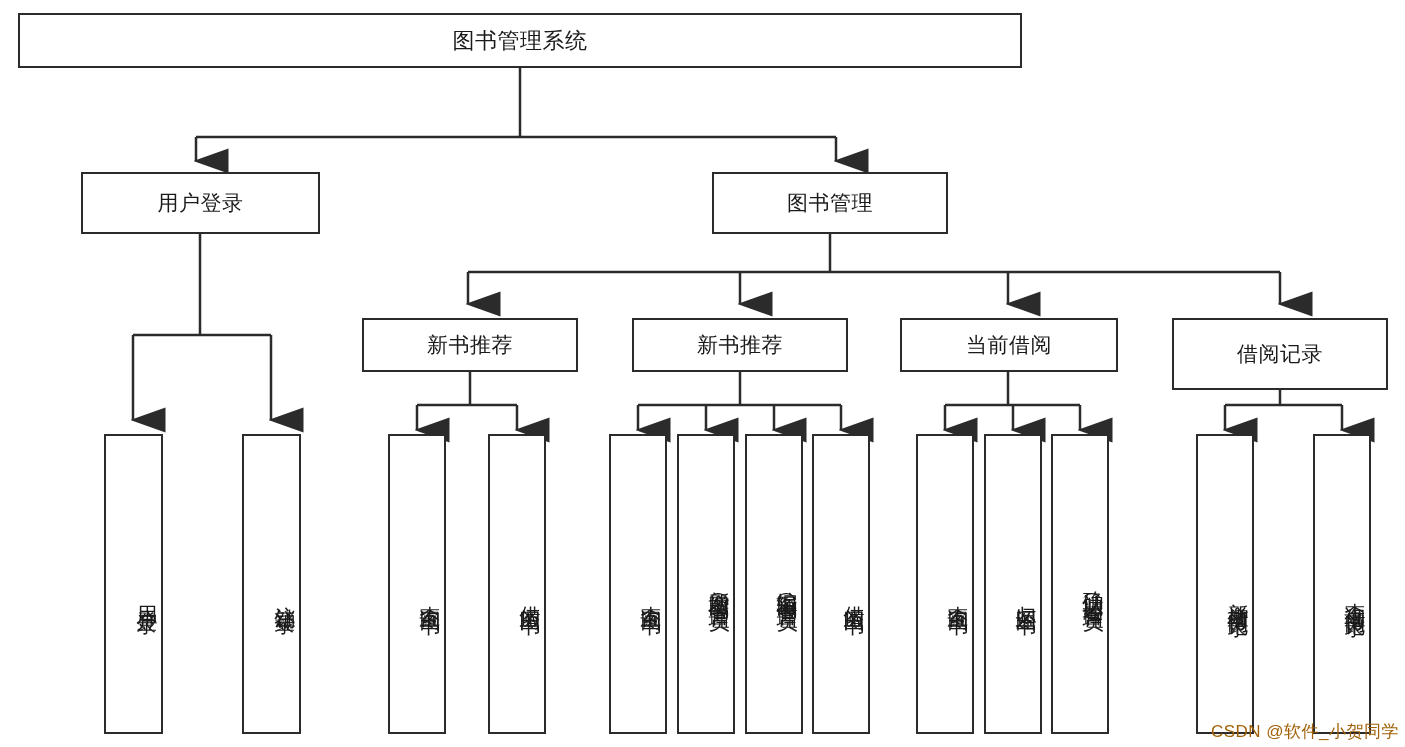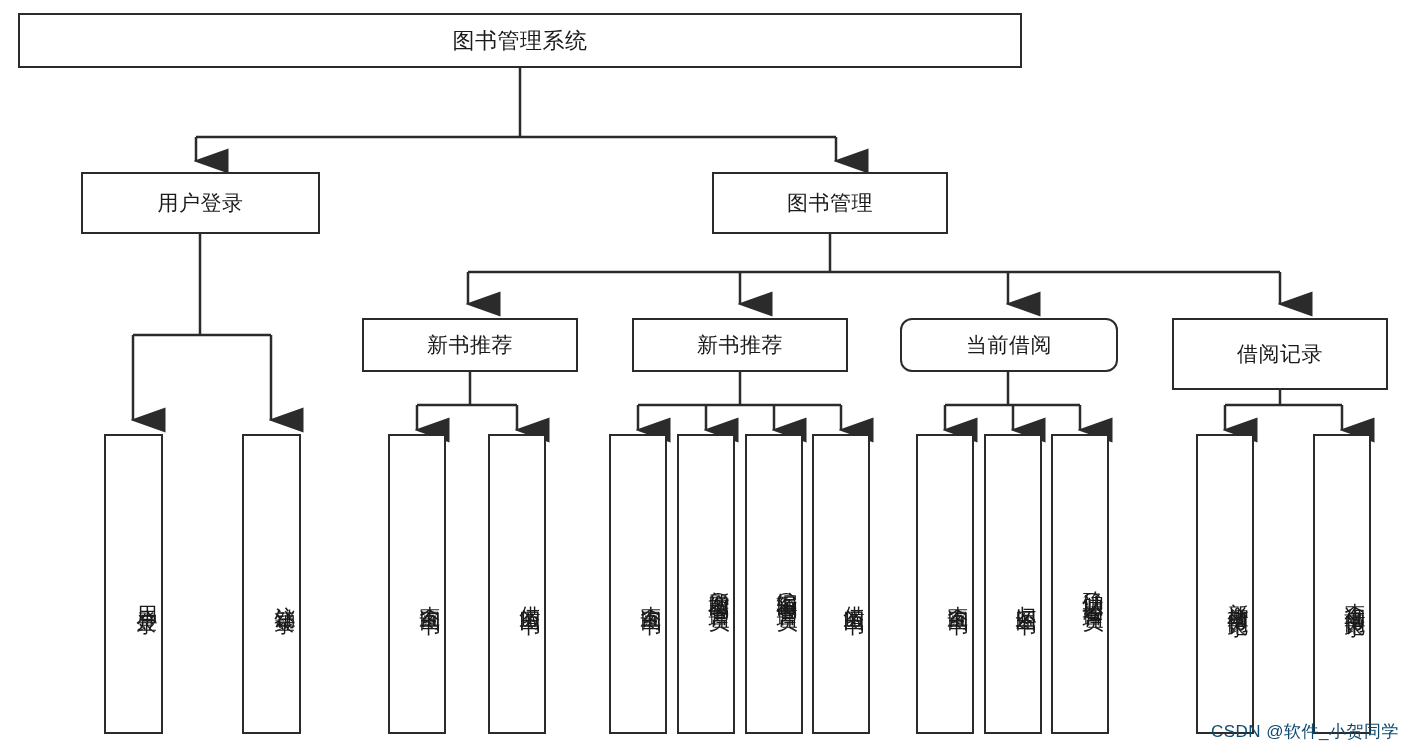--- a/index.html
+++ b/index.html
@@ -52,21 +52,21 @@
     padding-top: 6px;
   }
   #root-node {
     font-size: 22px;
   }
   #watermark {
     position: absolute;
     right: 6px;
     bottom: 4px;
     font-size: 17px;
-    color: #0c4a6e;
+    color: #a16207;
     z-index: 3;
     white-space: nowrap;
     letter-spacing: 0.5px;
   }
 </style>
 </head>
 <body>
 
 <div id="canvas">
 
@@ -126,21 +126,21 @@
   <div class="node horizontal" id="root-node" style="left:18px; top:13px; width:1004px; height:55px;">图书管理系统</div>
 
   <div class="node horizontal" style="left:81px; top:172px; width:239px; height:62px;">用户登录</div>
 
   <div class="node horizontal" style="left:712px; top:172px; width:236px; height:62px;">图书管理</div>
 
   <div class="node horizontal" style="left:362px; top:318px; width:216px; height:54px;">新书推荐</div>
 
   <div class="node horizontal" style="left:632px; top:318px; width:216px; height:54px;">新书推荐</div>
 
-  <div class="node horizontal" style="left:900px; top:318px; width:218px; height:54px;border-radius:12px;">当前借阅</div>
+  <div class="node horizontal" style="left:900px; top:318px; width:218px; height:54px;">当前借阅</div>
 
   <div class="node horizontal" style="left:1172px; top:318px; width:216px; height:72px;">借阅记录</div>
 
   <div class="node vertical" style="left:104px; top:434px; width:59px; height:300px;">用户登录</div>
 
   <div class="node vertical" style="left:242px; top:434px; width:59px; height:300px;">注销登录</div>
 
   <div class="node vertical" style="left:388px; top:434px; width:58px; height:300px;">查询图书</div>
 
   <div class="node vertical" style="left:488px; top:434px; width:58px; height:300px;">借阅图书</div>

